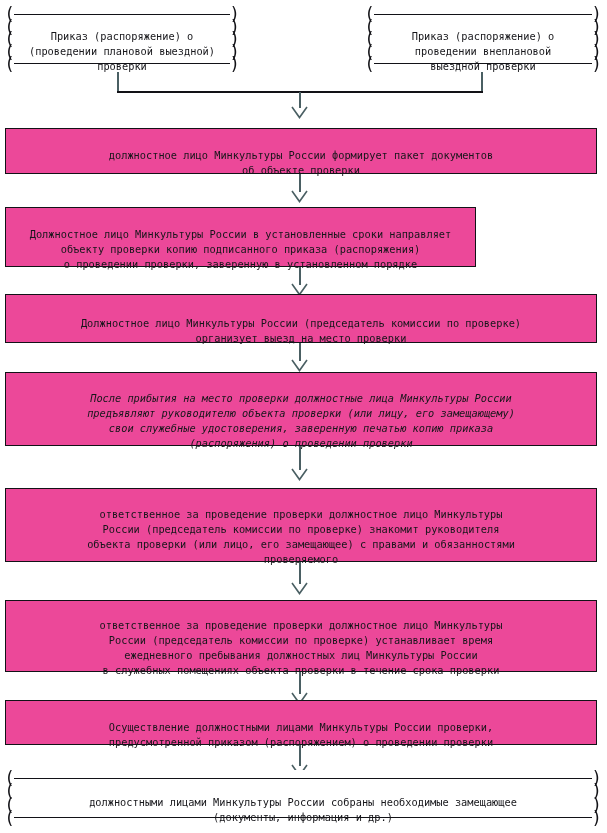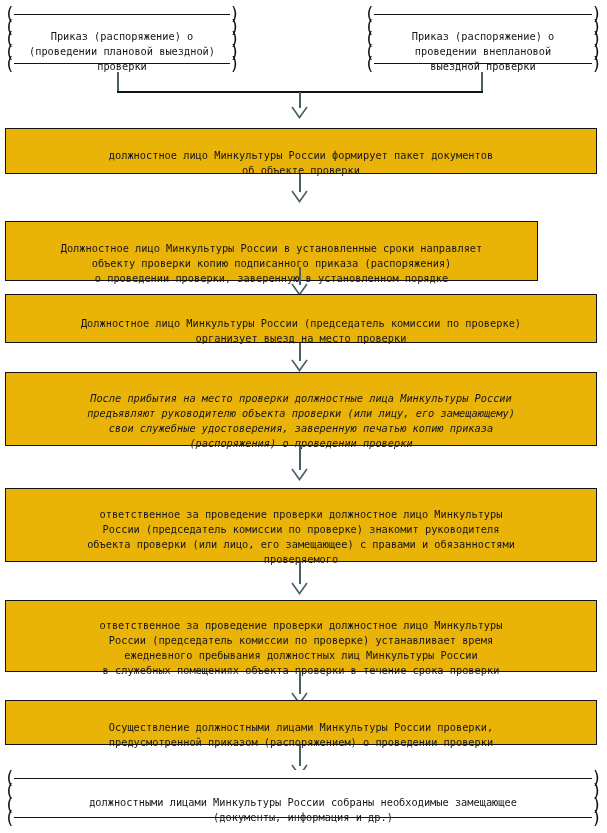--- a/index.html
+++ b/index.html
@@ -31,21 +31,21 @@
     color: #16161a;
     white-space: pre-line;
     letter-spacing: 0px;
     margin-top: 24px;
   }
 
   
   .box {
     position: absolute;
     box-sizing: border-box;
-    background: #eab308;
+    background: #ec4899;
     border: 1.6px solid #121217;
     display: flex;
     align-items: center;
     justify-content: center;
     padding: 3px 8px;
   }
 
   
   .brace-box {
     position: absolute;
@@ -176,21 +176,21 @@
 об объекте проверки</div>
   </div>
 
   <div class="vline" style="left:299px; top:174px; height:18px;"></div>
   <div class="chevron" style="left:291px; top:190px;">
     <svg width="17" height="13" viewBox="0 0 17 13">
       <polyline points="1,1 8.5,11.5 16,1" fill="none" stroke="#4a5f63" stroke-width="1.6"></polyline>
     </svg>
   </div>
 
-  <div class="box" style="left:5px; top:221px; width:533px; height:60px;">
+  <div class="box" style="left:5px; top:207px; width:471px; height:60px;">
     <div class="node-text">Должностное лицо Минкультуры России в установленные сроки направляет
 объекту проверки копию подписанного приказа (распоряжения)
 о проведении проверки, заверенную в установленном порядке</div>
   </div>
 
   <div class="vline" style="left:299px; top:267px; height:18px;"></div>
   <div class="chevron" style="left:291px; top:283px;">
     <svg width="17" height="13" viewBox="0 0 17 13">
       <polyline points="1,1 8.5,11.5 16,1" fill="none" stroke="#4a5f63" stroke-width="1.6"></polyline>
     </svg>

